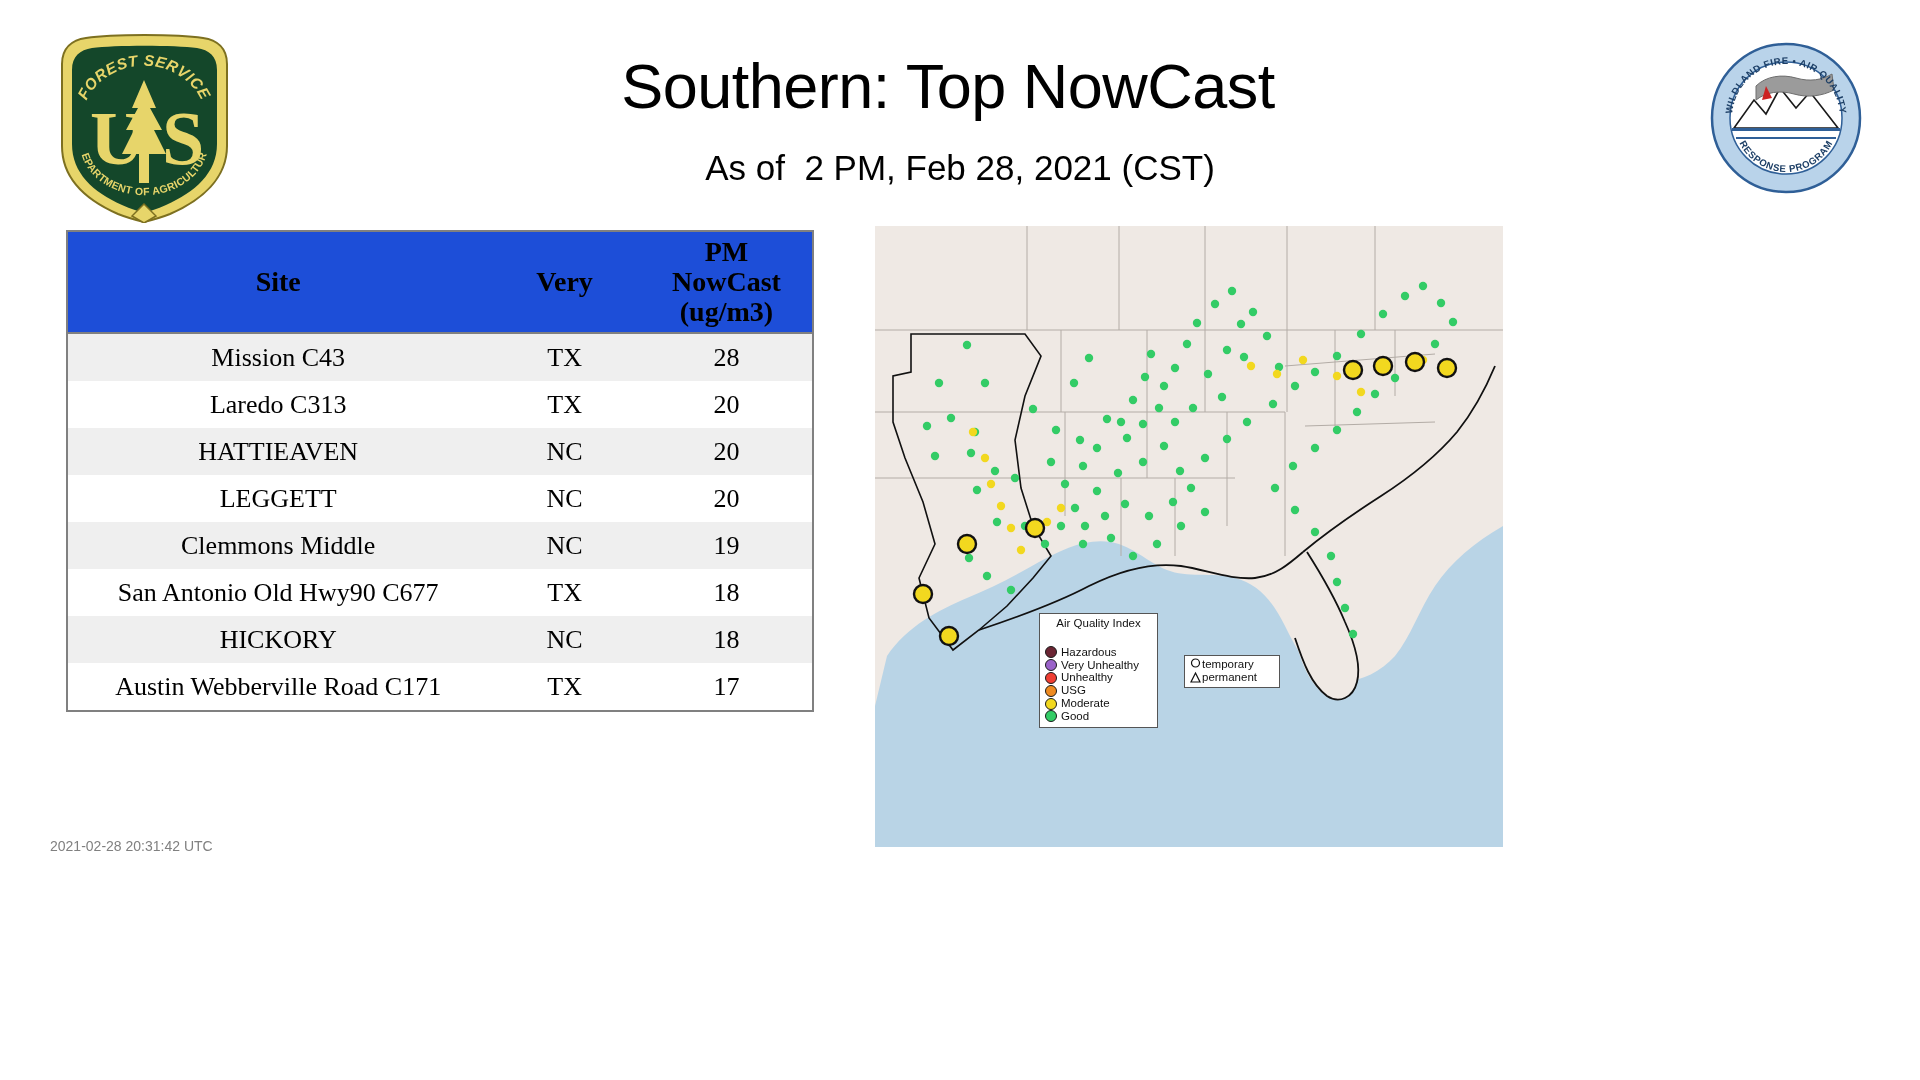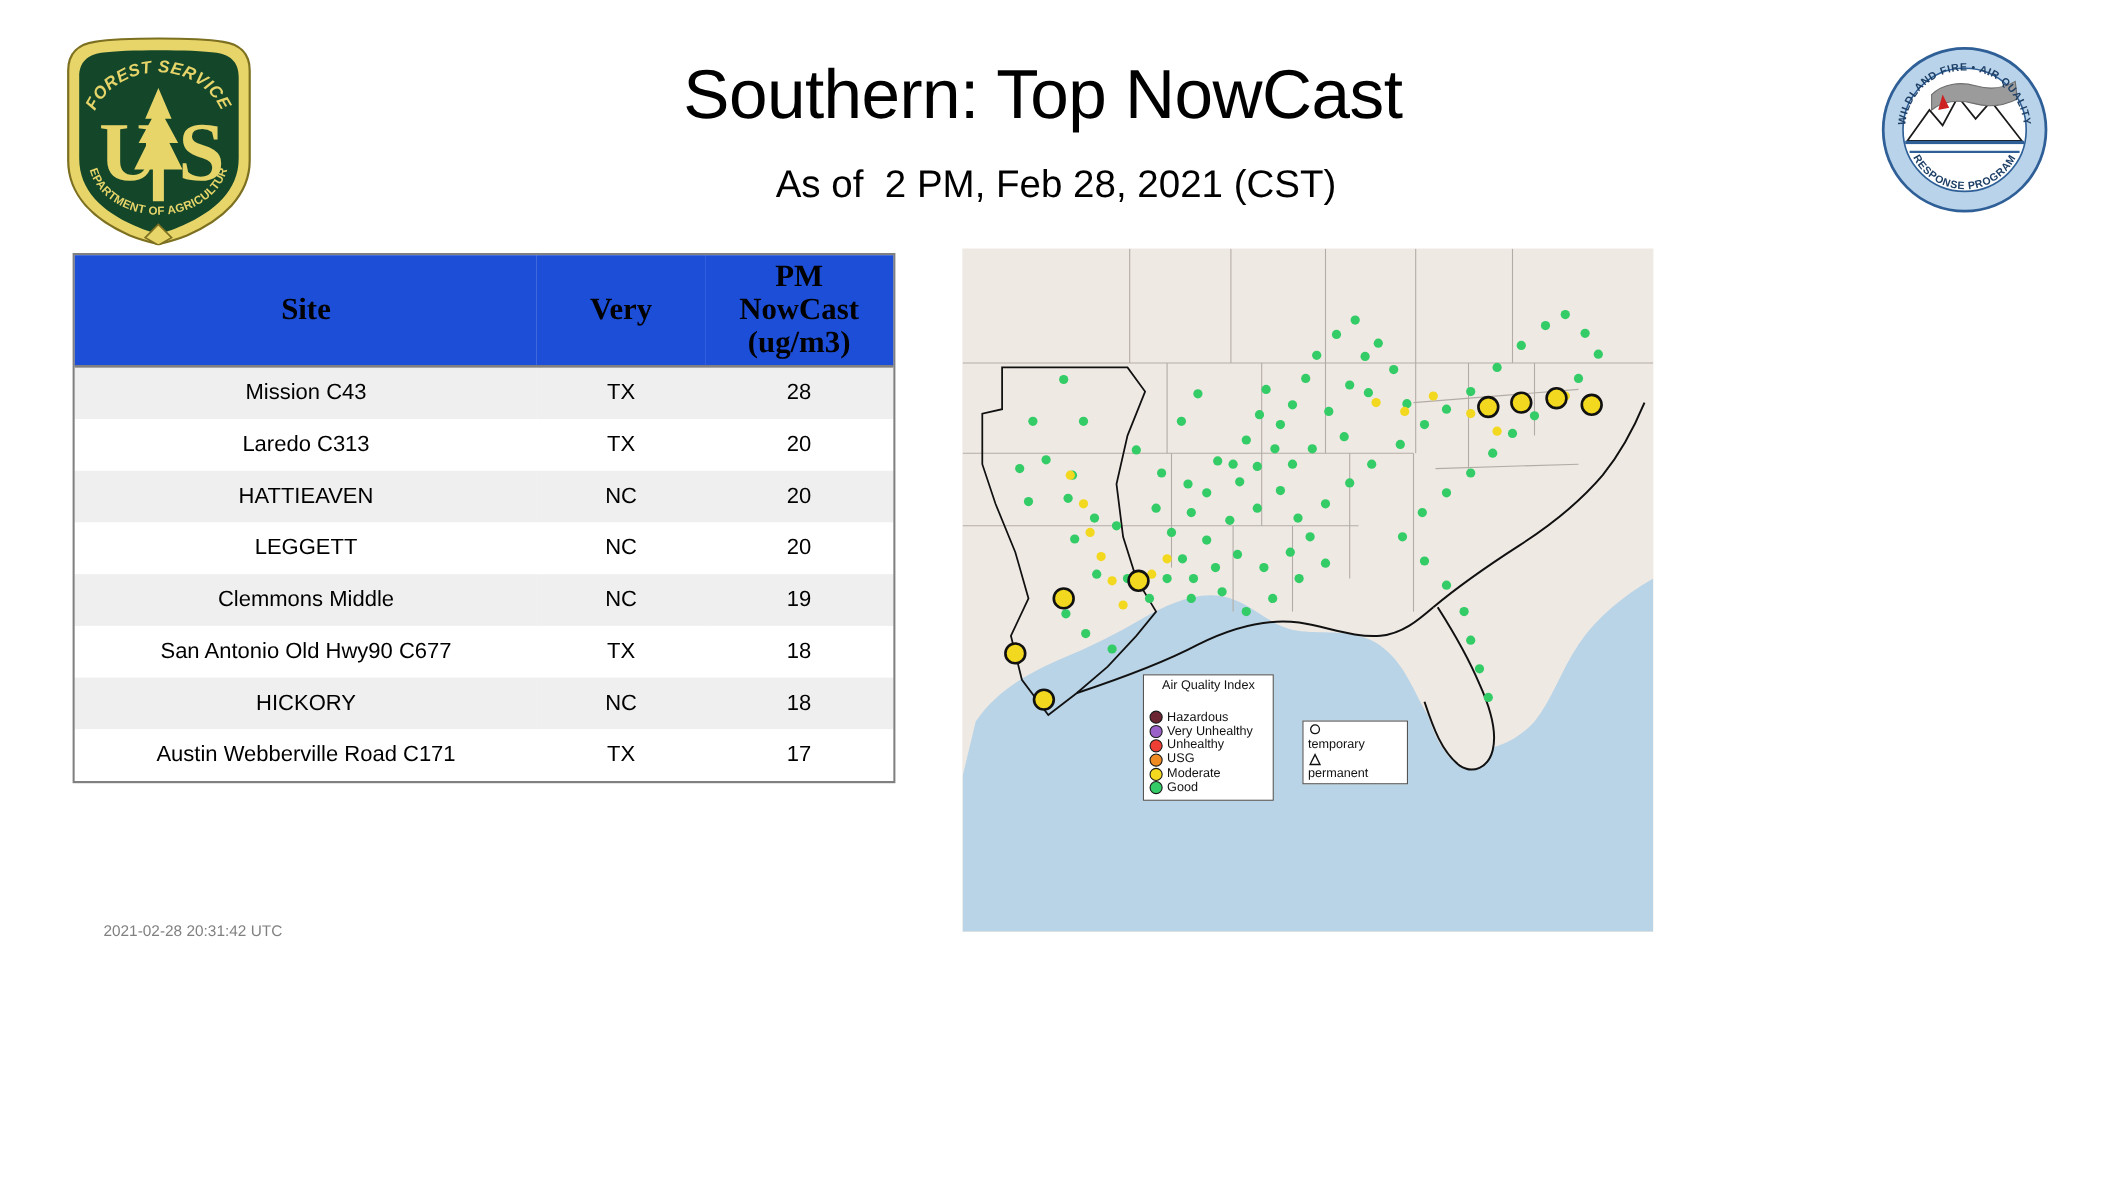--- a/index.html
+++ b/index.html
@@ -87,23 +87,23 @@
     font-size: 28px;
     color: #000000;
     text-align: center;
     vertical-align: middle;
     padding: 4px 0;
     border-bottom: 2px solid #808080;
     line-height: 1.08;
     height: 92px;
   }
   table#data-table td {
-    font-family: Liberation Sans, sans-serif;
+    font-family: Liberation Serif, serif;
     font-weight: normal;
-    font-size: 20px;
+    font-size: 26px;
     color: #000000;
     text-align: center;
     vertical-align: middle;
     height: 47px;
     padding: 0;
   }
   table#data-table tbody tr:nth-child(odd) { background: #efefef; }
   table#data-table tbody tr:nth-child(even) { background: #ffffff; }
 
   col.col-site  { width: 56.5%; }
@@ -111,21 +111,20 @@
   col.col-pm    { width: 23.0%; }
 
   
   #timestamp {
     position: absolute;
     left: 50px;
     top: 838px;
     font-family: "Liberation Sans", sans-serif;
     font-size: 14px;
     color: #808080;
-    margin-left: 44px;
   }
 
   
   #map-panel {
     position: absolute;
     left: 875px;
     top: 226px;
     width: 628px;
     height: 621px;
     overflow: hidden;
@@ -172,23 +171,22 @@
   }
 
   #shape-legend {
     left: 1184px;
     top: 655px;
     width: 86px;
     padding: 2px 4px 3px 4px;
   }
   #shape-legend .shape-row {
     display: flex;
-    align-items: flex-start;
+    align-items: flex-end;
     line-height: 1.1;
-    flex-direction: column;
   }
   #shape-legend .shape-label {
     font-size: 11.5px;
     white-space: nowrap;
   }
   #shape-legend .shape-glyph {
     width: 13px;
     flex: 0 0 auto;
     display: flex;
     justify-content: center;

